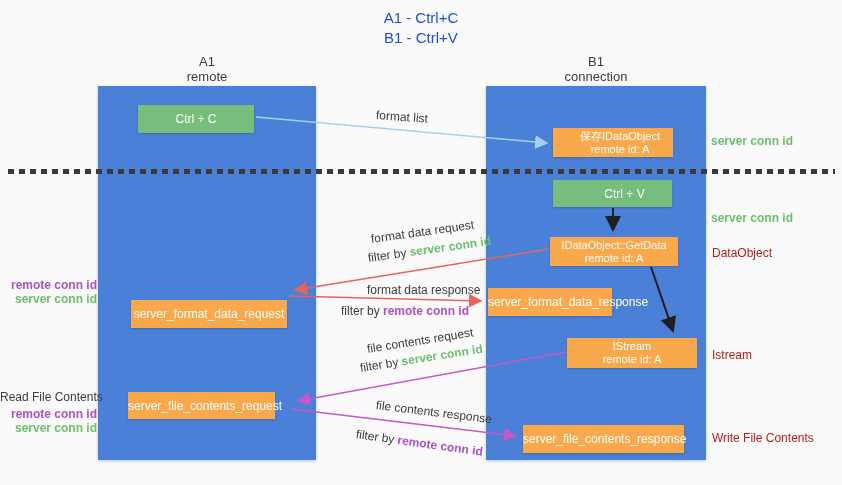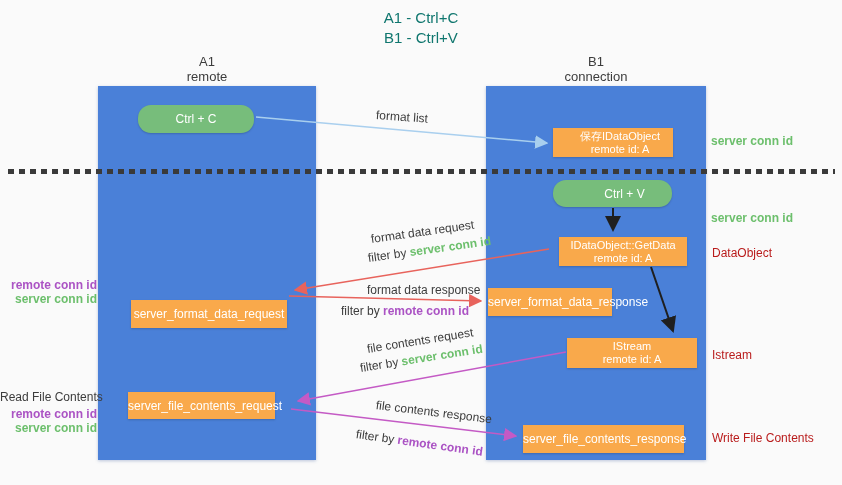--- a/index.html
+++ b/index.html
@@ -11,21 +11,21 @@
     height: 485px;
     background: #fafafa;
     overflow: hidden;
   }
   .title {
     position: absolute;
     top: 8px; left: 0; width: 842px;
     text-align: center;
     font-size: 15px;
     line-height: 20px;
-    color: #0f766e;
+    color: #1d4ed8;
   }
   .col-header {
     position: absolute;
     top: 54px;
     text-align: center;
     font-size: 13px;
     line-height: 15px;
     color: #3c3c3c;
   }
   #hdr-a1 { left: 98px; width: 218px; }
@@ -41,28 +41,28 @@
   #panel-b1 { left: 486px; width: 220px; }
   .node {
     position: absolute;
     color: #ffffff;
     text-align: center;
     display: flex;
     flex-direction: column;
     justify-content: center;
     box-shadow: 0 1px 2px rgba(0,0,0,0.18);
   }
-  .node.green { background: #77bd7b; font-size: 12px; border-radius: 13px; }
+  .node.green { background: #77bd7b; font-size: 12px; }
   .node.orange { background: #f9a94b; font-size: 12px; }
   .node .l2 { font-size: 11px; line-height: 13px; }
   .two-line { font-size: 11px !important; line-height: 13px; }
   #node-ctrl-c   { left: 138px; top: 105px; width: 116px; height: 28px; }
   #node-save-obj { left: 553px; top: 128px; width: 120px; height: 29px; padding-left: 14px; }
   #node-ctrl-v   { left: 553px; top: 180px; width: 119px; height: 27px; padding-left: 24px; }
-  #node-getdata  { left: 550px; top: 237px; width: 128px; height: 29px; margin-left: 9px; }
+  #node-getdata  { left: 550px; top: 237px; width: 128px; height: 29px; }
   #node-format-req  { left: 131px; top: 276px; width: 156px; height: 28px; margin-top: 24px; }
   #node-format-resp { left: 488px; top: 288px; width: 124px; height: 28px; }
   #node-istream  { left: 567px; top: 338px; width: 130px; height: 30px; }
   #node-file-req  { left: 128px; top: 392px; width: 147px; height: 27px; }
   #node-file-resp { left: 523px; top: 425px; width: 161px; height: 28px; }
   .dashed-divider {
     position: absolute;
     left: 8px; top: 169px;
     width: 827px; height: 5px;
     background: repeating-linear-gradient(to right, #3a3a3a 0 6px, transparent 6px 11px);

